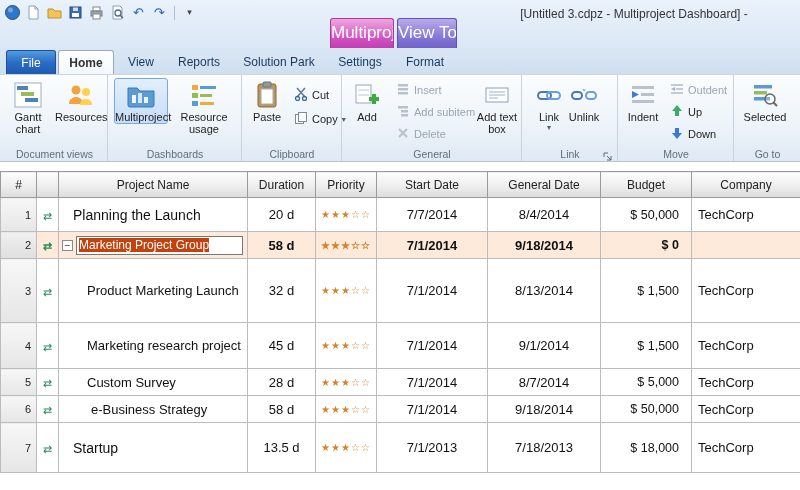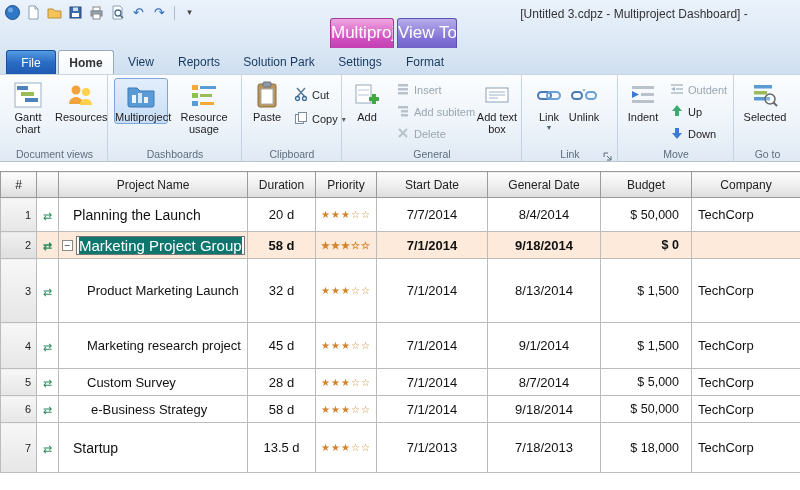--- a/index.html
+++ b/index.html
@@ -67,21 +67,21 @@
   td.stars { text-align:center; font-size:10px; color:#d4832b; letter-spacing:1px; }
   td.budget { text-align:right; padding-right:12px; font-size:12.5px; color:#111; }
   td.company { padding-left:6px; font-size:13px; color:#111; }
   tr.sel-row td { background:#fdeada; font-weight:bold; }
   tr.sel-row td.numcell { background:linear-gradient(180deg,#f0f0f0 0%,#dfdfdf 100%); }
   .editwrap { display:flex; align-items:center; }
   .expander { width:11px; height:11px; border:1px solid #8a8a8a; background:#fff;
     font-size:10px; line-height:9px; text-align:center; color:#333; margin-right:3px; flex:0 0 auto; font-weight:normal; }
   .editbox { flex:1; height:19px; margin-right:4px; border:1px solid #777; background:#fff;
     display:flex; align-items:center; padding:0 2px; }
-  .selection { background:#0f766e; color:#fff; font-size:15px; font-weight:normal; white-space:nowrap; }
+  .selection { background:#c2410c; color:#fff; font-size:12px; font-weight:normal; white-space:nowrap; }
 </style>
 </head>
 <body>
 
 <div id="app">
 
   <div class="headerband">
     <div class="qat">
       <span class="qicon">
         <svg width="15" height="15">

